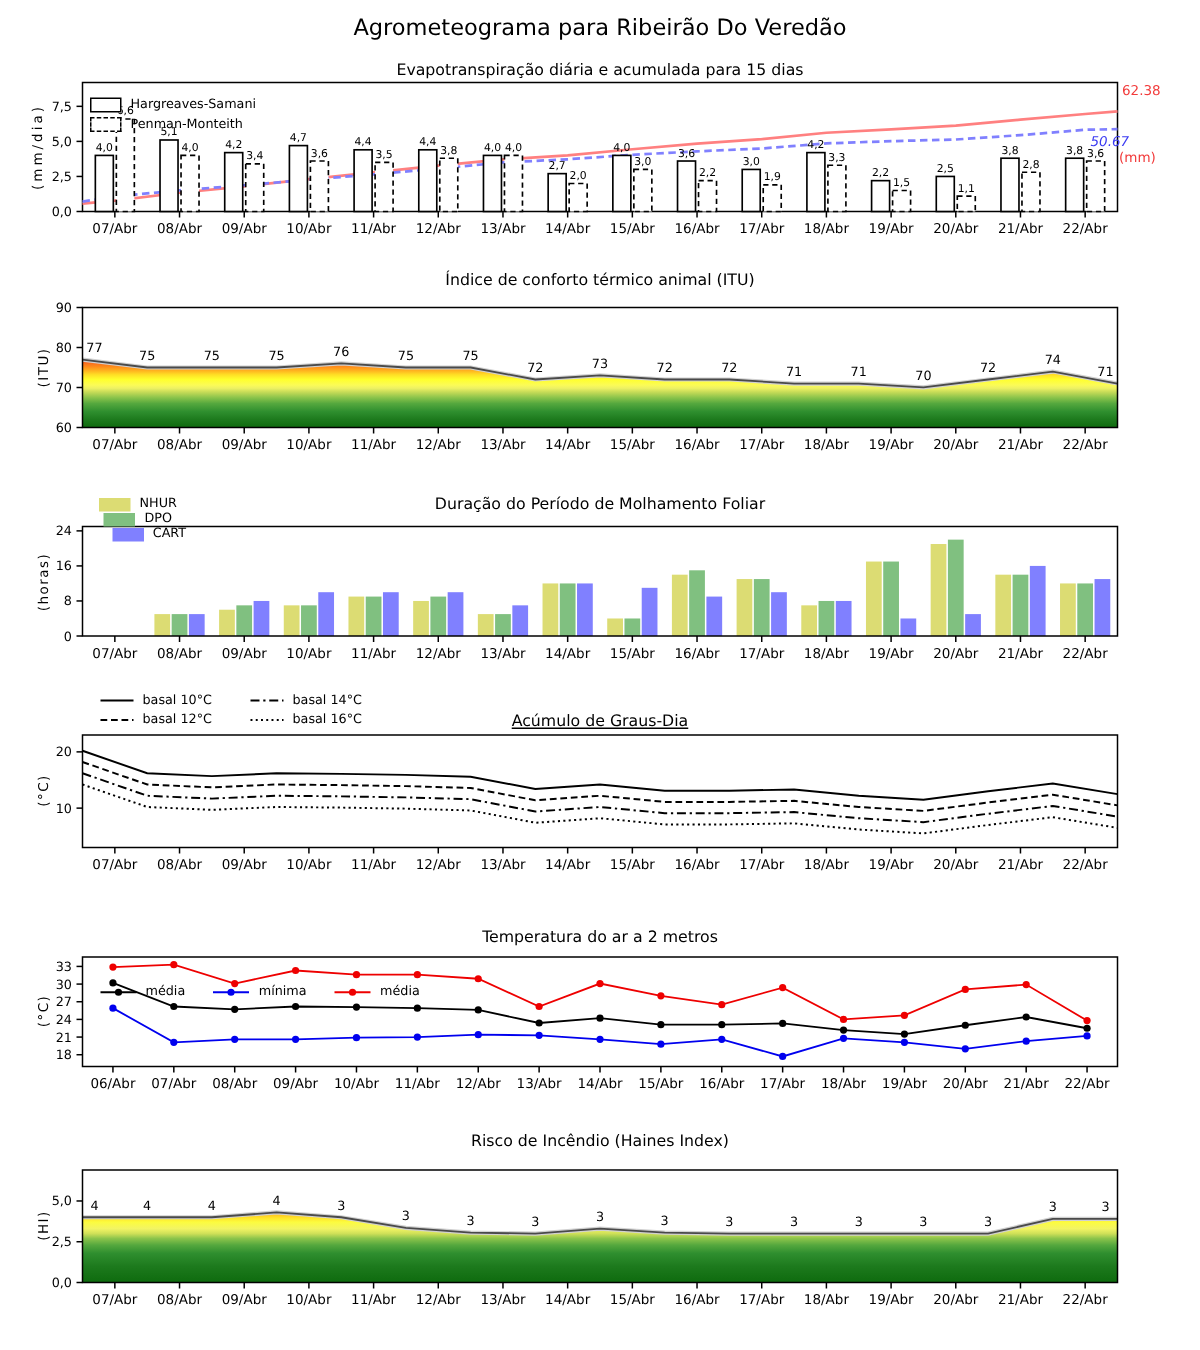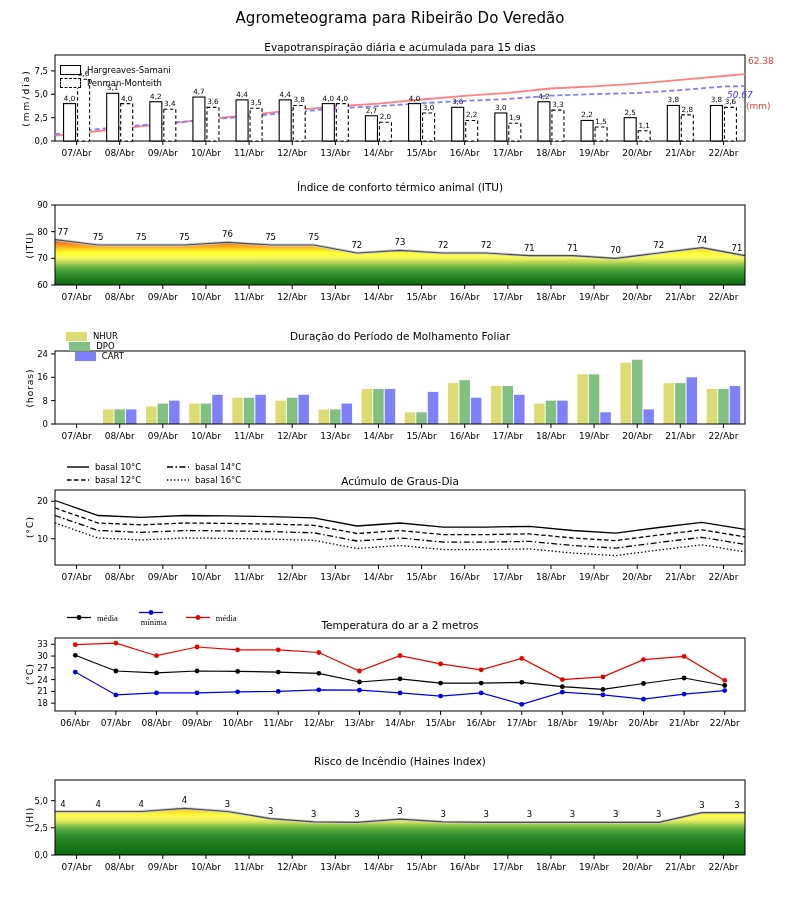--- a/index.html
+++ b/index.html
@@ -589,21 +589,21 @@
     <span class="lg-item" style="margin-right:15px;">
       <span class="lg-swatch" style="background: rgb(128, 192, 128);"></span>
       <span>DPO</span>
     </span>
     <span class="lg-item">
       <span class="lg-swatch" style="background: rgb(128, 128, 255);"></span>
       <span>CART</span>
     </span>
   </div>
 
-  <div class="abs panel-title" style="top:475px;">Acúmulo de Graus-Dia</div>
+  <div class="abs panel-title" style="top:475px;text-decoration:underline;">Acúmulo de Graus-Dia</div>
   <div class="abs ylabel" style="left:30px;top:527px;">(°C)</div>
   <div class="abs grid-legend" style="left:66px;top:462px;">
     <span class="lg-item">
       <svg width="24" height="8">
           <line x1="1" y1="4" x2="23" y2="4" stroke="#000" stroke-width="1.4"></line>
         </svg>
       <span style="margin-left:5px;">basal 10°C</span>
     </span>
     <span class="lg-item">
       <svg width="24" height="8">
@@ -620,29 +620,29 @@
     <span class="lg-item">
       <svg width="24" height="8">
           <line x1="1" y1="4" x2="23" y2="4" stroke="#000" stroke-width="1.4" stroke-dasharray="1.3,2.2"></line>
         </svg>
       <span style="margin-left:5px;">basal 16°C</span>
     </span>
   </div>
 
   <div class="abs panel-title" style="top:619px;">Temperatura do ar a 2 metros</div>
   <div class="abs ylabel" style="left:30px;top:674px;">(°C)</div>
-  <div class="abs legend-row" style="left:66px;top:608px;font-family:Liberation Serif, serif;">
+  <div class="abs legend-row" style="left:66px;top:656px;">
     <span class="lg-item" style="margin-right:18px;">
       <svg width="26" height="9">
           <line x1="1" y1="4.5" x2="25" y2="4.5" stroke-width="1.3" stroke="#000000"></line>
           <circle cx="13" cy="4.5" r="2.4" fill="#000000"></circle>
         </svg>
       <span style="margin-left:5px;">média</span>
     </span>
-    <span class="lg-item" style="margin-right:18px;flex-direction:column;">
+    <span class="lg-item" style="margin-right:18px;">
       <svg width="26" height="9">
           <line x1="1" y1="4.5" x2="25" y2="4.5" stroke-width="1.3" stroke="#0000ee"></line>
           <circle cx="13" cy="4.5" r="2.4" fill="#0000ee"></circle>
         </svg>
       <span style="margin-left:5px;">mínima</span>
     </span>
     <span class="lg-item">
       <svg width="26" height="9">
           <line x1="1" y1="4.5" x2="25" y2="4.5" stroke-width="1.3" stroke="#ee0000"></line>
           <circle cx="13" cy="4.5" r="2.4" fill="#ee0000"></circle>

